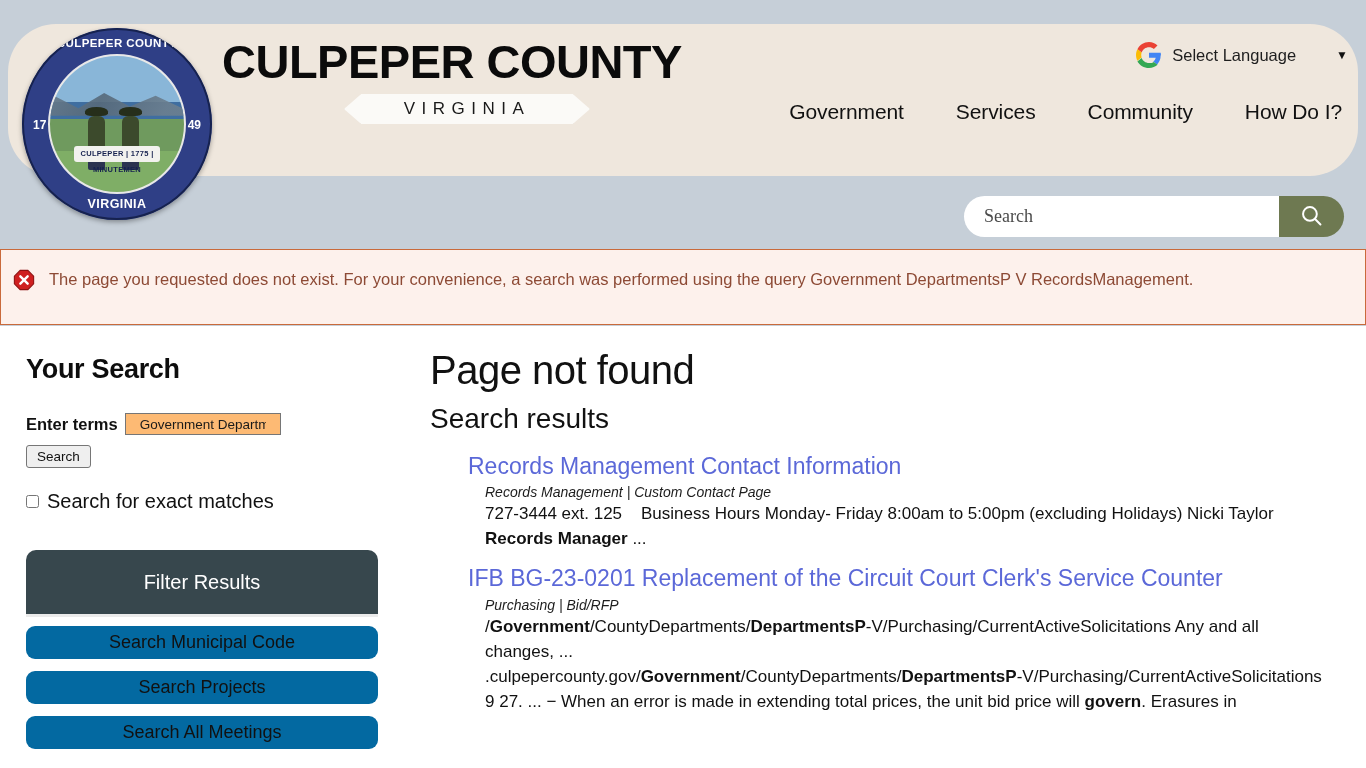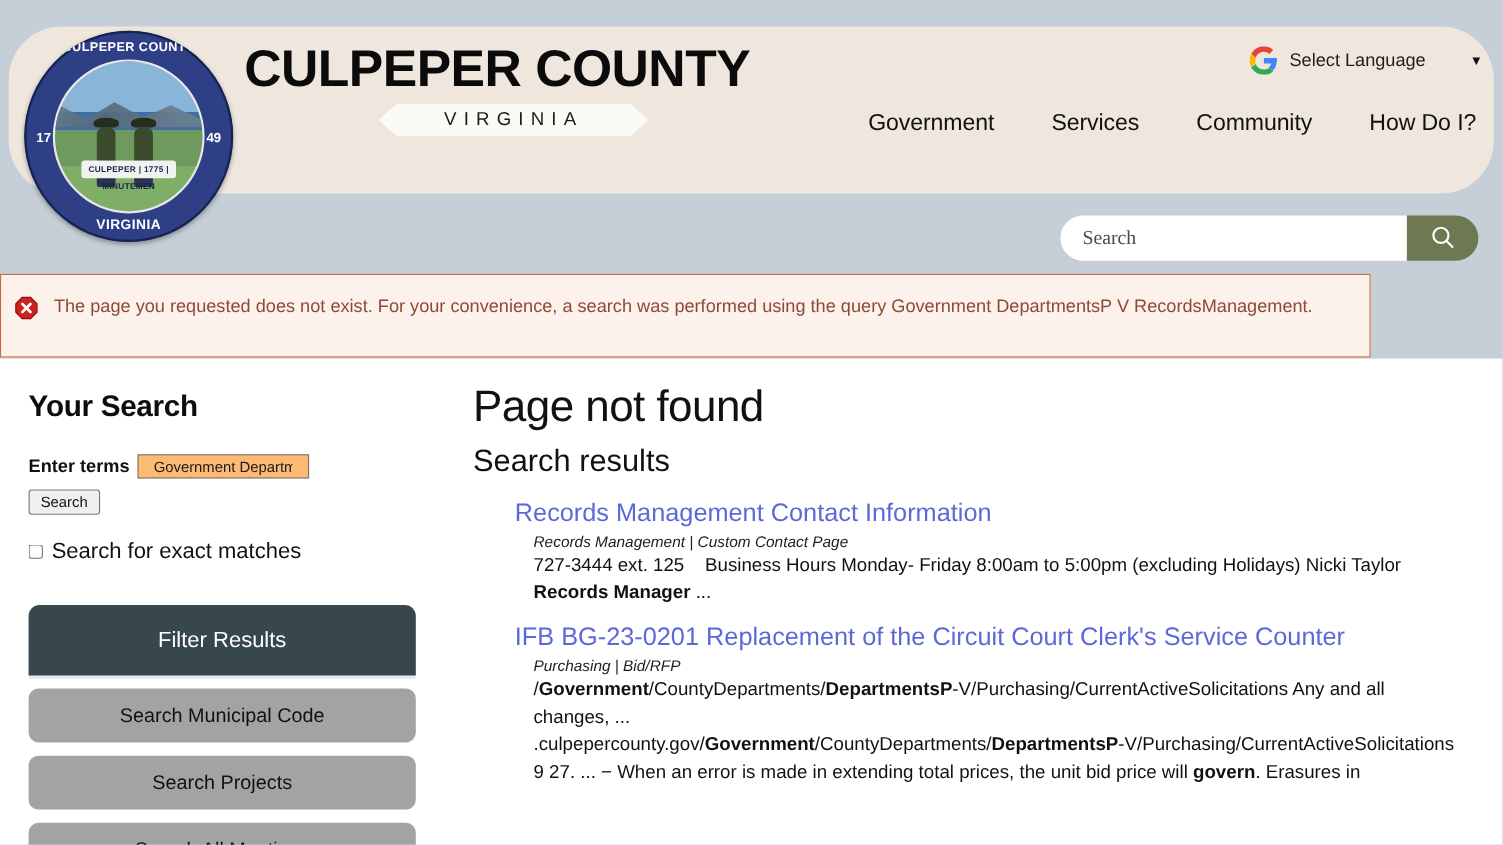--- a/index.html
+++ b/index.html
@@ -124,21 +124,21 @@
     font-family: "Liberation Serif", serif;
   }
   .bigsearch input::placeholder { color: #4a4a4a; opacity: 1; }
   .bigsearch button {
     width: 65px; background: #6e7951; border: none; cursor: pointer;
     border-radius: 0 21px 21px 0; display:flex; align-items:center; justify-content:center;
   }
 
   
   .errorbar {
-    position: absolute; left: 0; top: 249px; width: 1246px; height: 76px;
+    position: absolute; left: 0; top: 249px; width: 1366px; height: 76px;
     background: #fdf1ec; border: 1px solid #c96a3b;
     display: flex; align-items: flex-start; padding: 17px 16px 0 12px;
     gap: 14px;
   }
   .err-icon { width: 22px; height: 22px; flex: 0 0 22px; margin-top: 2px; }
   .err-text {
     font-size: 16.5px; color: #8d4a35; line-height: 1.55; max-width: 1290px;
   }
 
   
@@ -166,21 +166,21 @@
   .exact-row input { width: 13px; height: 13px; margin: 0; }
   .exact-label { font-size: 20px; color: #111; }
 
   .filter-head {
     margin-top: 37px; width: 352px; height: 64px; background: #37474d;
     border-radius: 10px 10px 0 0; color: #fff; font-size: 20px;
     display: flex; align-items: center; justify-content: center;
     box-shadow: 0 3px 0 rgba(0,0,0,.08);
   }
   .filter-btn {
-    width: 352px; height: 49px; margin-top: 12px; background: #a3a3a3;
+    width: 352px; height: 33px; margin-top: 12px; background: #0369a1;
     border-radius: 9px; border: none; cursor: pointer;
     font-size: 18px; color: #111; display: flex; align-items: center;
     justify-content: center; font-family: "Liberation Sans", sans-serif;
   }
 
   
   .results { position: absolute; left: 420px; top: 0; width: 946px; padding: 22px 18px 0 10px; }
   .results h1 {
     margin: 0 0 10px 0; font-size: 40px; font-weight: 400; color: #111;
     letter-spacing: -0.5px;

